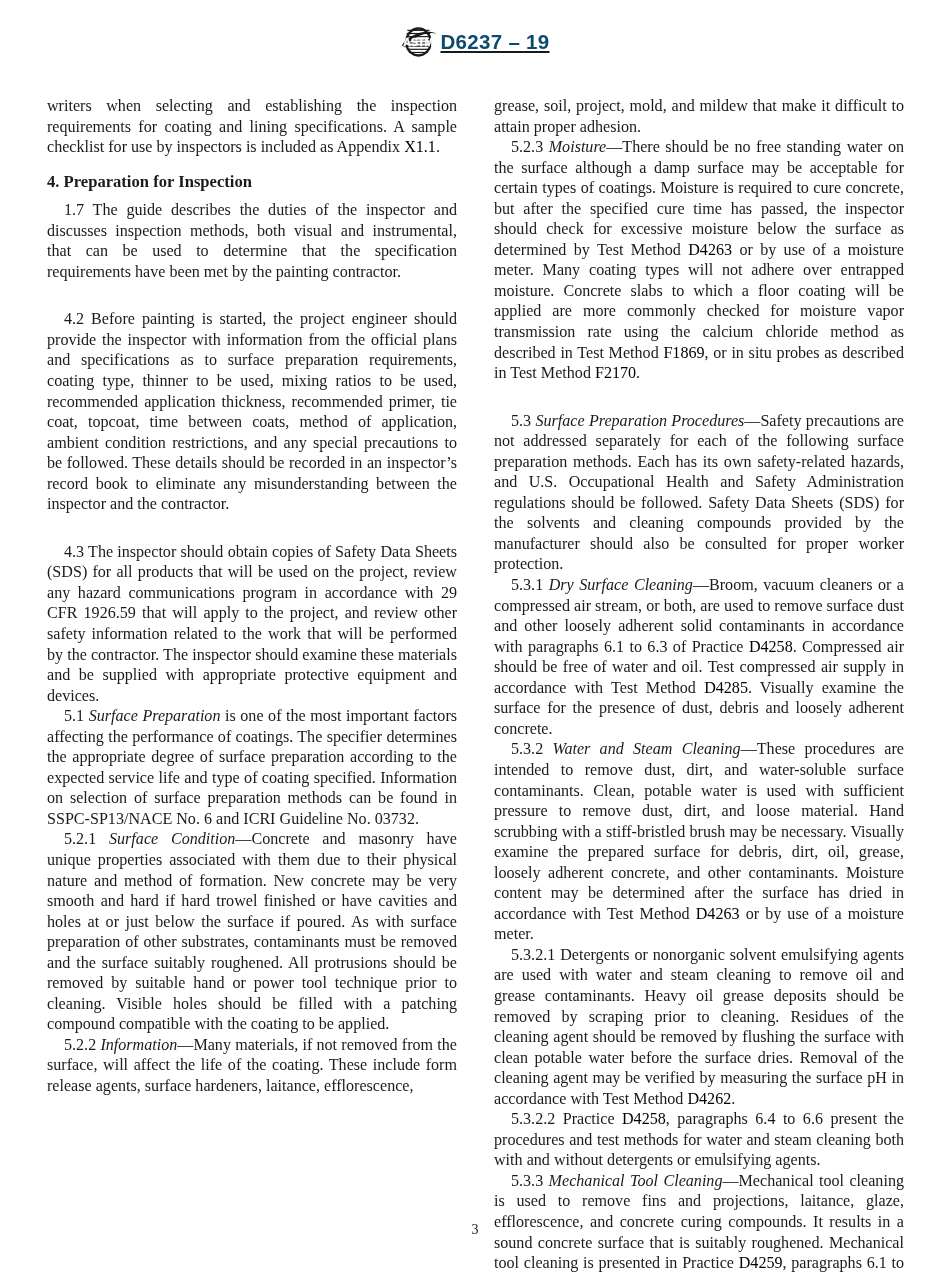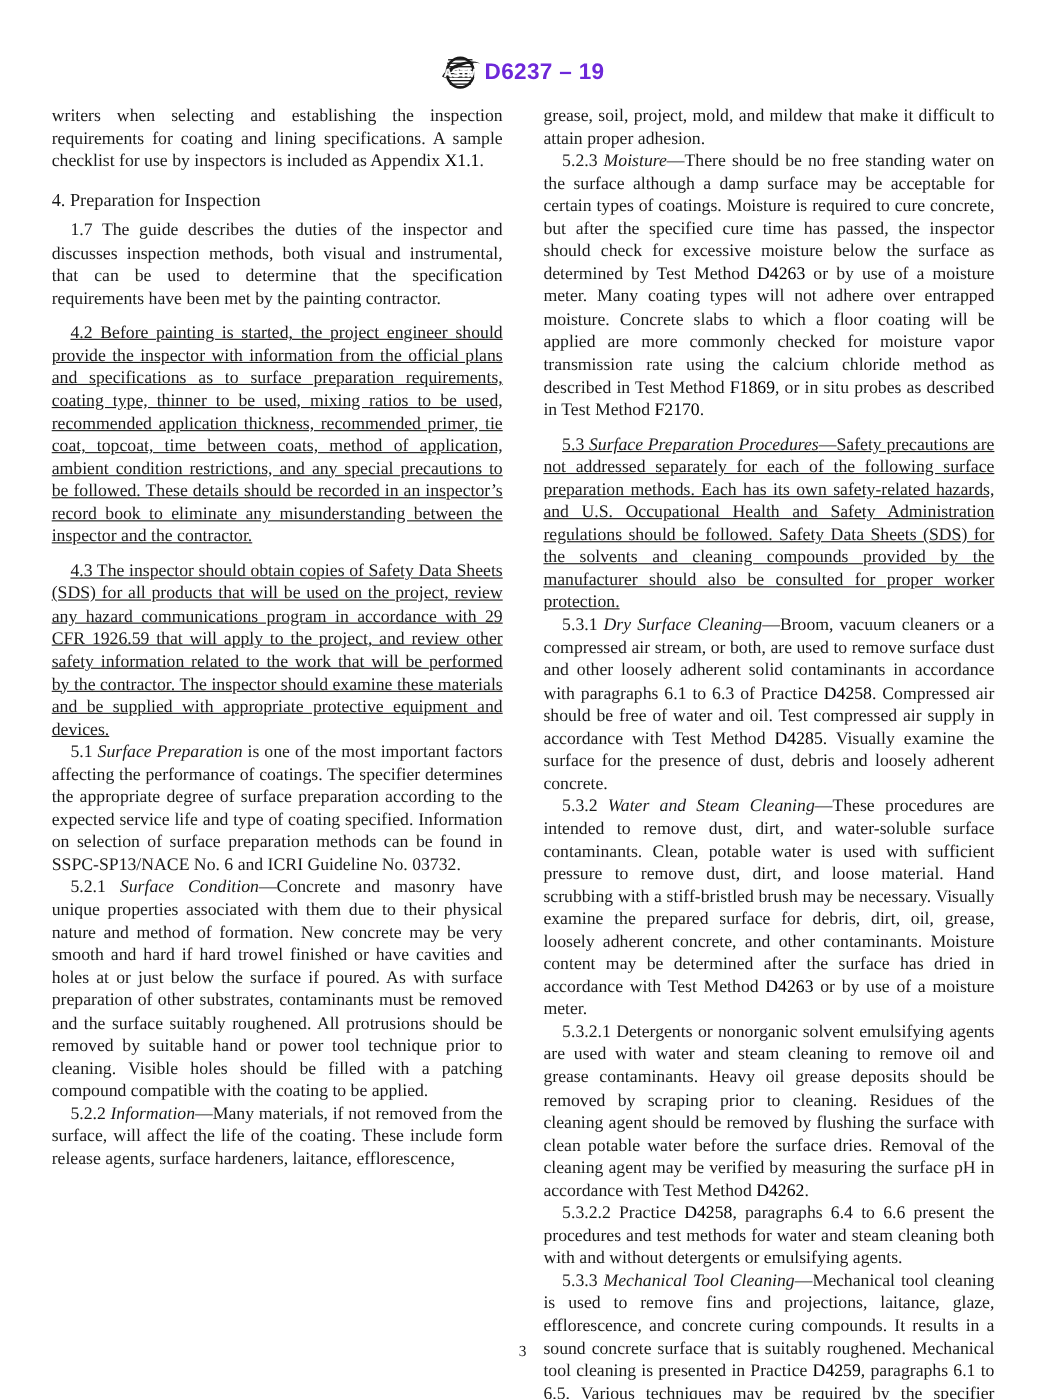--- a/index.html
+++ b/index.html
@@ -20,35 +20,36 @@
     height: 1272px;
     position: relative;
     box-sizing: border-box;
   }
 
   
   .header {
     display: flex;
     align-items: center;
     justify-content: center;
-    padding-top: 44px;
+    padding-top: 20px;
     height: 44px;
+    text-decoration: underline;
   }
   .astm-logo {
     width: 40px;
     height: 34px;
     display: block;
     flex: 0 0 auto;
   }
   .doc-designation {
     font-family: "Liberation Sans", "DejaVu Sans", sans-serif;
     font-weight: bold;
     font-size: 20.5px;
     letter-spacing: 0.3px;
-    color: #6d28d9;
+    color: #0c4a6e;
     white-space: nowrap;
   }
 
   
   .columns {
     position: absolute;
     top: 96px;
     left: 47px;
     width: 856px;
     display: flex;
@@ -65,27 +66,26 @@
     text-justify: inter-word;
     font-size: 16.1px;
     line-height: 20.55px;
     hyphens: manual;
     word-spacing: 0;
   }
   p.indent {
     text-indent: 17px;
   }
   p.gap-before {
-    margin-top: 11px;
-    text-decoration: underline;
+    margin-top: 27px;
   }
   h2.section-head {
     margin: 0;
     font-family: "Liberation Serif", "DejaVu Serif", serif;
-    font-weight: normal;
+    font-weight: bold;
     font-size: 16.6px;
     line-height: 20.5px;
     padding-top: 14px;
     padding-bottom: 8px;
     text-align: left;
   }
   .it { font-style: italic; }
   .lnk {
     color: #000000;
     text-decoration: none;

